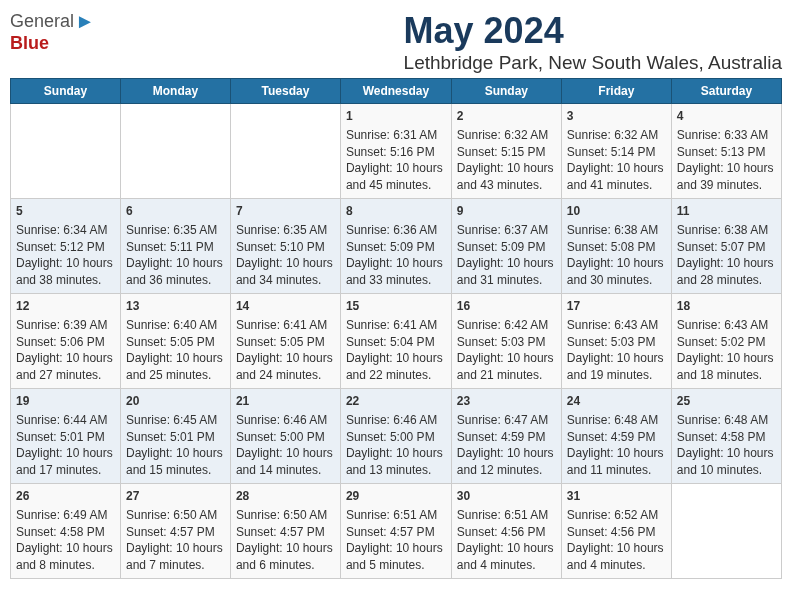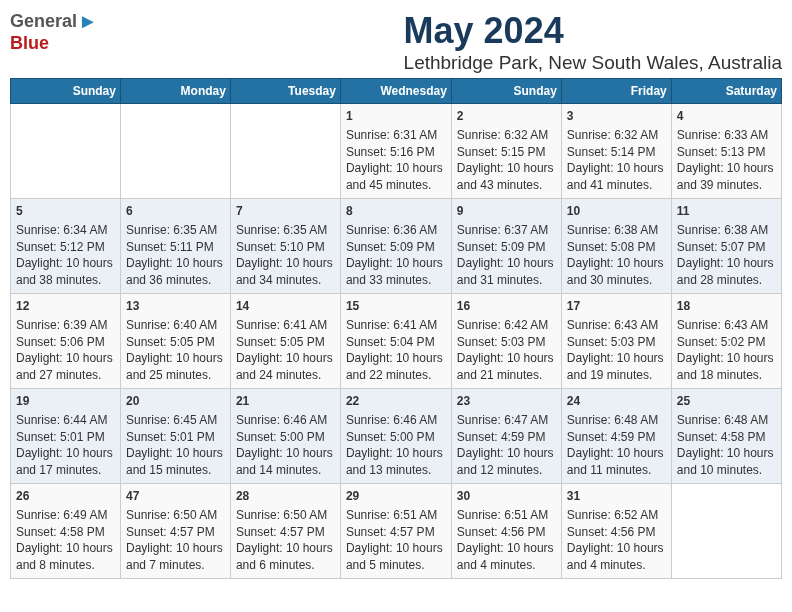--- a/index.html
+++ b/index.html
@@ -39,21 +39,21 @@
     }
     .calendar-table {
       width: 100%;
       border-collapse: collapse;
       font-size: 10.5px;
     }
     .calendar-table thead tr th {
       background-color: #2471a3;
       color: #fff;
       padding: 5px 4px;
-      text-align: right;
+      text-align: center;
       font-size: 12px;
       border: 1px solid #1a5276;
     }
     .calendar-table tbody tr td {
       border: 1px solid #ccc;
       vertical-align: top;
       padding: 4px 5px;
       background: #fff;
       width: 113px;
       min-height: 80px;
@@ -79,21 +79,21 @@
     .empty-cell {
       background: #fff !important;
     }
   </style>
 </head>
 <body>
 
 <div class="header-area">
   <div class="logo">
     <div class="logo-row">
-      <span style="font-size:18px;font-weight:bold;color:#555;">General</span>
+      <span style="font-size:18px;font-weight:normal;color:#555;">General</span>
       <span style="color:#2980b9;font-size:20px;margin:0 1px;">►</span>
     </div>
     <div>
       <span style="font-size:18px;font-weight:bold;color:#b91c1c;">Blue</span>
     </div>
   </div>
   <div class="title-area">
     <div class="month-title">May 2024</div>
     <div class="location-title">Lethbridge Park, New South Wales, Australia</div>
   </div>
@@ -222,21 +222,21 @@
           <span class="day-num">25</span>
           <div class="cell-content">Sunrise: 6:48 AM<br>Sunset: 4:58 PM<br>Daylight: 10 hours and 10 minutes.</div>
         </td>
       </tr>
       <tr>
         <td>
           <span class="day-num">26</span>
           <div class="cell-content">Sunrise: 6:49 AM<br>Sunset: 4:58 PM<br>Daylight: 10 hours and 8 minutes.</div>
         </td>
         <td>
-          <span class="day-num">47</span>
+          <span class="day-num">27</span>
           <div class="cell-content">Sunrise: 6:50 AM<br>Sunset: 4:57 PM<br>Daylight: 10 hours and 7 minutes.</div>
         </td>
         <td>
           <span class="day-num">28</span>
           <div class="cell-content">Sunrise: 6:50 AM<br>Sunset: 4:57 PM<br>Daylight: 10 hours and 6 minutes.</div>
         </td>
         <td>
           <span class="day-num">29</span>
           <div class="cell-content">Sunrise: 6:51 AM<br>Sunset: 4:57 PM<br>Daylight: 10 hours and 5 minutes.</div>
         </td>

